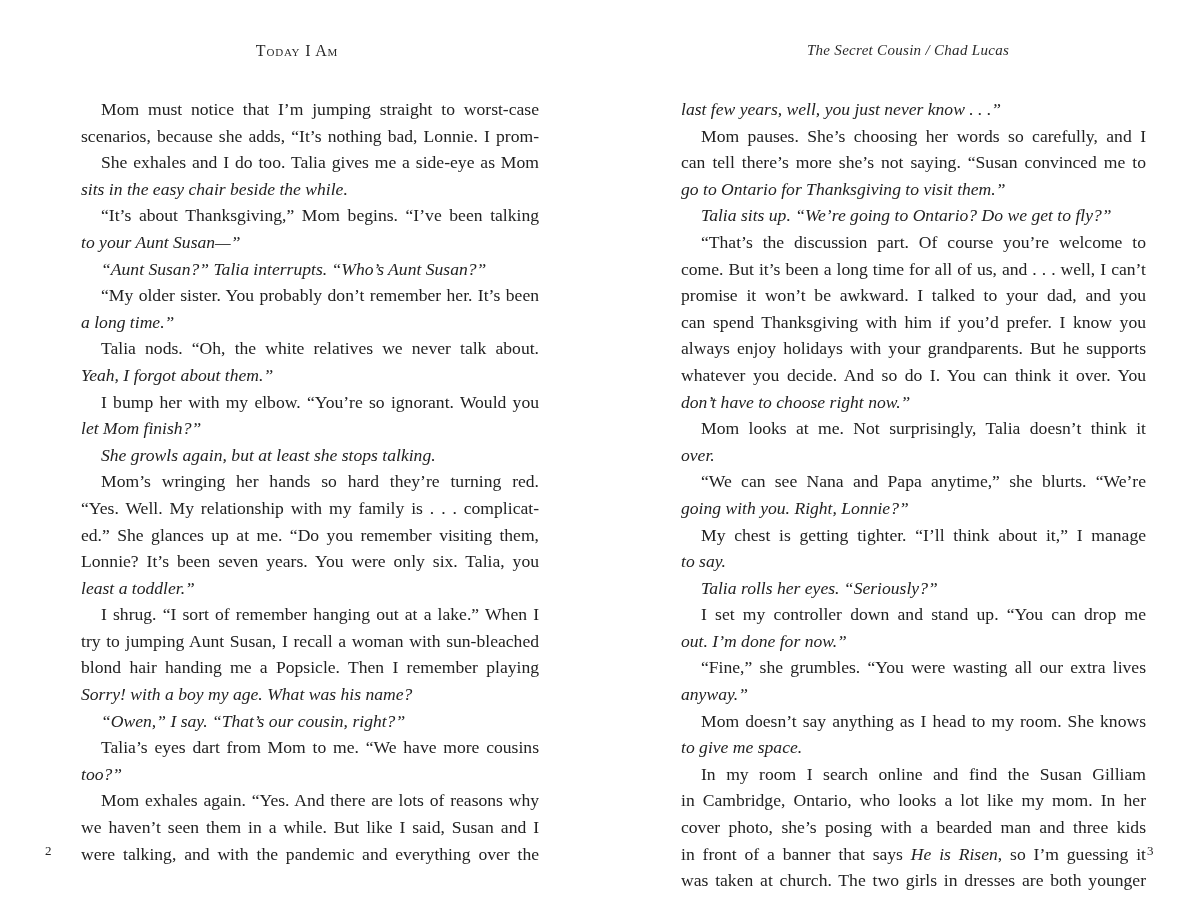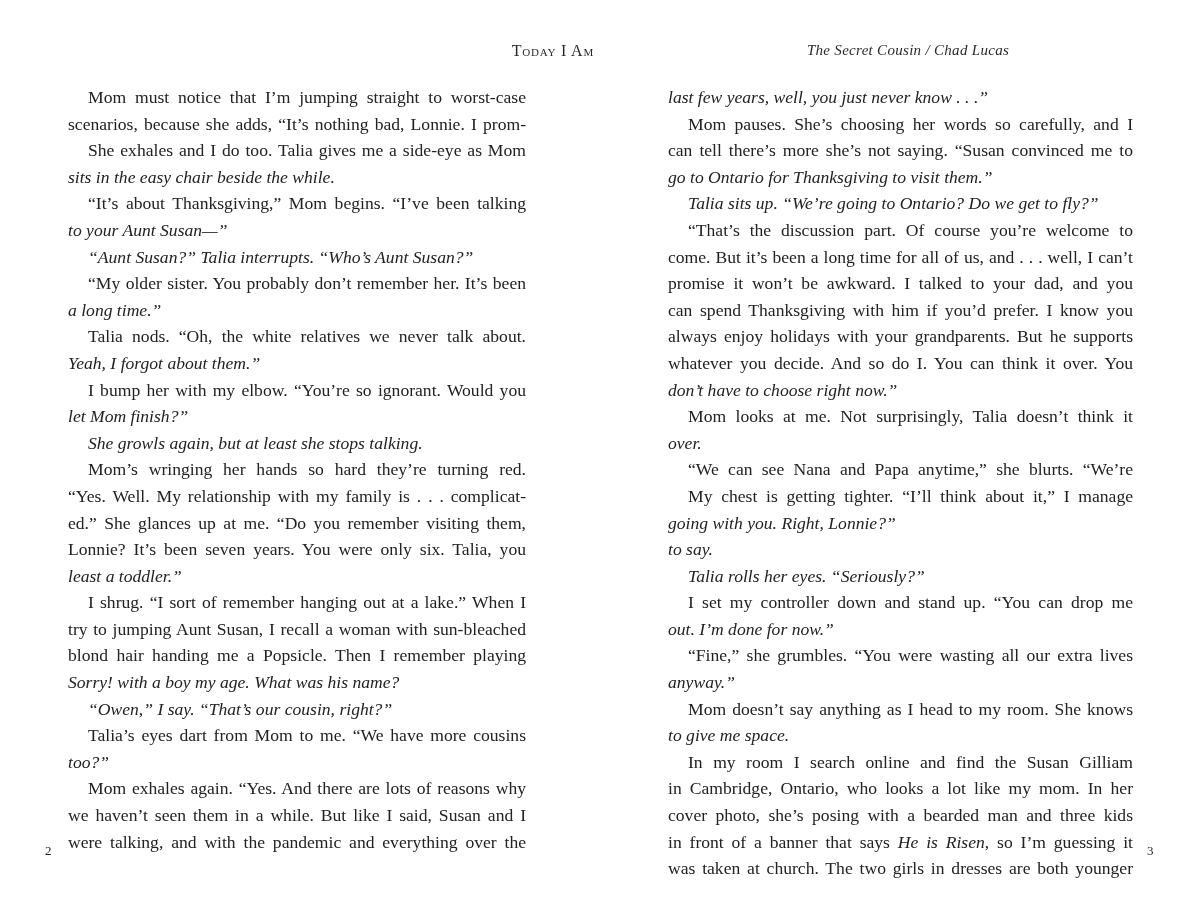--- a/index.html
+++ b/index.html
@@ -10,24 +10,24 @@
   }
   .page { position: absolute; top: 0; height: 900px; width: 600px; }
   .page.left { left: 0; }
   .page.right { left: 600px; }
   .running-head {
     position: absolute; top: 42px; left: 0; width: 100%; text-align: center;
     font-size: 14.5px; letter-spacing: 0.3px; color: #2a2a2a;
   }
   .left .running-head { left: 0; width: 594px; }
   .right .running-head { left: 0; width: 616px; font-style: italic; font-size: 15px; }
-  .smallcaps { font-variant: small-caps; font-size: 16px; letter-spacing: 0.8px; text-align: right; }
+  .smallcaps { font-variant: small-caps; font-size: 16px; letter-spacing: 0.8px; }
   .body-text {
-    position: absolute; top: 84px;
-    font-size: 17.6px; line-height: 26.6px; text-align: justify;
+    position: absolute; top: 96px;
+    font-size: 17.6px; line-height: 26.6px; text-align: justify; margin-left: 13px;
   }
   .left .body-text { left: 68px; width: 458px; }
   .right .body-text { left: 68px; width: 465px; }
   .line {
     display: block; height: 26.6px; white-space: nowrap;
     text-align: justify; text-align-last: justify;
   }
   .line.indent { padding-left: 20px; }
   .line.last { text-align-last: left; font-style: italic; }
   .folio { position: absolute; top: 843px; font-size: 13px; color: #222; }
@@ -85,22 +85,22 @@
       <span class="line indent">“That’s the discussion part. Of course you’re welcome to</span>
       <span class="line">come. But it’s been a long time for all of us, and . . . well, I can’t</span>
       <span class="line">promise it won’t be awkward. I talked to your dad, and you</span>
       <span class="line">can spend Thanksgiving with him if you’d prefer. I know you</span>
       <span class="line">always enjoy holidays with your grandparents. But he supports</span>
       <span class="line">whatever you decide. And so do I. You can think it over. You</span>
       <span class="line last">don’t have to choose right now.”</span>
       <span class="line indent">Mom looks at me. Not surprisingly, Talia doesn’t think it</span>
       <span class="line last">over.</span>
       <span class="line indent">“We can see Nana and Papa anytime,” she blurts. “We’re</span>
+      <span class="line last">going with you. Right, Lonnie?”</span>
       <span class="line indent">My chest is getting tighter. “I’ll think about it,” I manage</span>
-      <span class="line last">going with you. Right, Lonnie?”</span>
       <span class="line last">to say.</span>
       <span class="line indent last">Talia rolls her eyes. “Seriously?”</span>
       <span class="line indent">I set my controller down and stand up. “You can drop me</span>
       <span class="line last">out. I’m done for now.”</span>
       <span class="line indent">“Fine,” she grumbles. “You were wasting all our extra lives</span>
       <span class="line last">anyway.”</span>
       <span class="line indent">Mom doesn’t say anything as I head to my room. She knows</span>
       <span class="line last">to give me space.</span>
       <span class="line indent">In my room I search online and find the Susan Gilliam</span>
       <span class="line">in Cambridge, Ontario, who looks a lot like my mom. In her</span>

